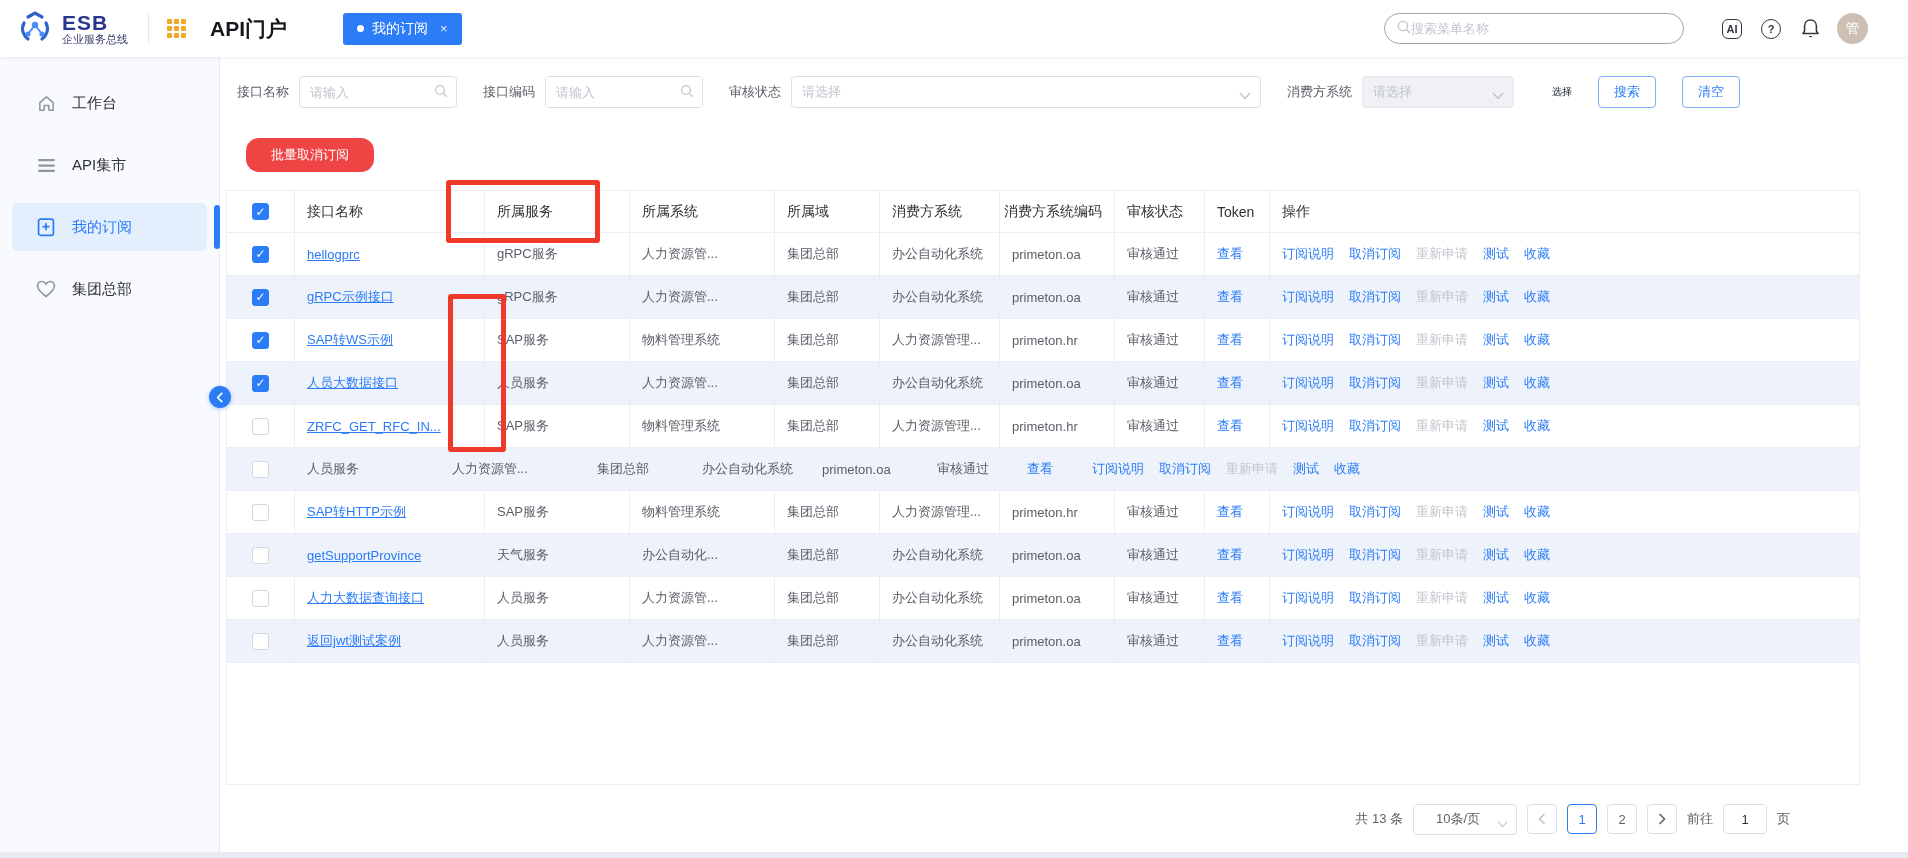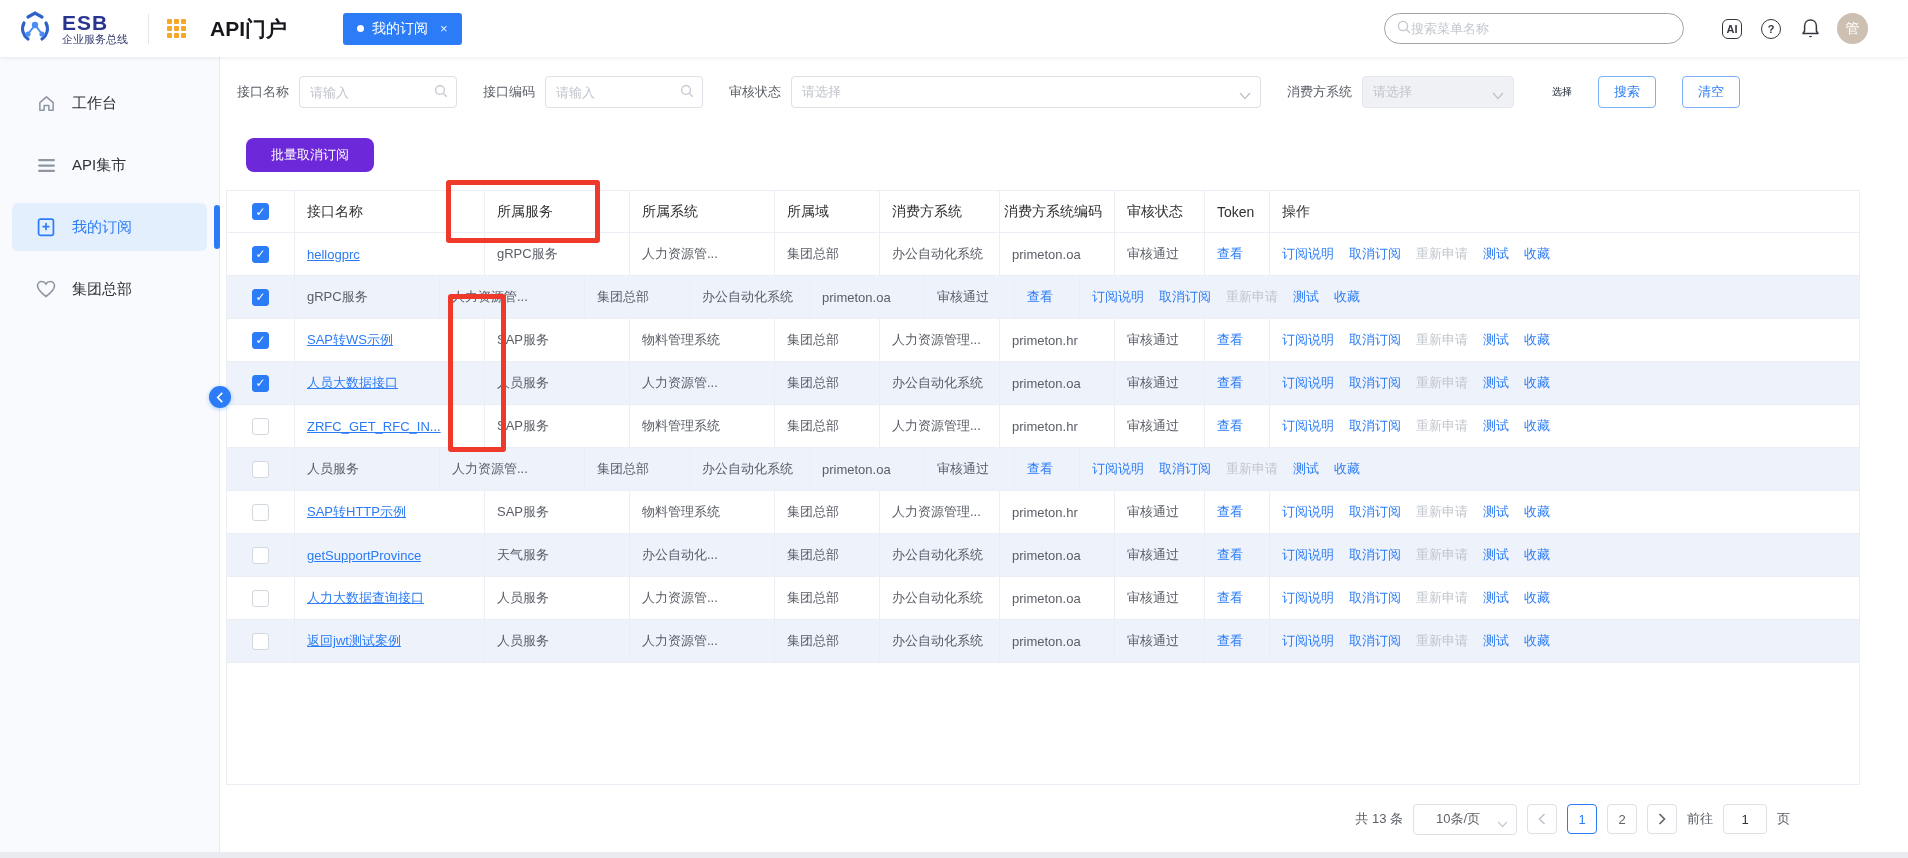--- a/index.html
+++ b/index.html
@@ -59,22 +59,22 @@
   .f-select .chev { position:absolute; right:9px; top:11px; }
   .f-select.wide { width:470px; }
   .f-select.disabled { width:152px; background:#eff1f5; border-color:#e4e7ed; }
   .link { color:#0f172a; font-size:10px; cursor:pointer; white-space:nowrap; }
   .ghost-btn { height:32px; padding:0 15px; border:1px solid #7cb0f9; border-radius:4px; background:#fff;
                color:#2b7cf6; font-size:13px; cursor:pointer; font-family:inherit; }
   .gap8 { width:2px; } .gap14 { width:6px; }
 
   
   .toolbar { height:63px; position:relative; }
-  .batch-btn { position:absolute; left:20px; top:11px; width:128px; height:34px; background:#6d28d9; color:#fff;
-               border:none; border-radius:8px; font-size:13px; cursor:pointer; font-family:inherit; }
+  .batch-btn { position:absolute; left:20px; top:11px; width:128px; height:34px; background:#ef4444; color:#fff;
+               border:none; border-radius:13px; font-size:13px; cursor:pointer; font-family:inherit; }
 
   
   .table-box { border:1px solid #ebeef5; height:595px; display:flex; flex-direction:column; }
   .t-row { display:flex; align-items:stretch; border-bottom:1px solid #ebeef5; height:43px; background:#fff; }
   .t-row.head { height:42px; }
   .t-row.stripe { background:#eef2fb; }
   .t-cell { display:flex; align-items:center; padding:0 12px; border-right:1px solid #ebeef5;
             font-size:13px; color:#5a5e66; overflow:hidden; white-space:nowrap; }
   .t-cell:last-child { border-right:none; flex:1; }
   .head .t-cell { font-size:14px; color:#303133; }
@@ -330,20 +330,23 @@
                 <a>取消订阅</a>
                 <a class="disabled">重新申请</a>
                 <a>测试</a>
                 <a>收藏</a>
               </div>
             </div>
             <div class="t-row stripe">
               <div class="t-cell cb-cell" style="width: 68px; flex: 0 0 68px;">
                 <span class="cb checked">✓</span>
               </div>
+              <div class="t-cell" style="width: 190px; flex: 0 0 190px;">
+                <a class="name-link">gRPC示例接口</a>
+              </div>
               <div class="t-cell" style="width: 145px; flex: 0 0 145px;">
                 <span>gRPC服务</span>
               </div>
               <div class="t-cell" style="width: 145px; flex: 0 0 145px;">
                 <span>人力资源管...</span>
               </div>
               <div class="t-cell" style="width: 105px; flex: 0 0 105px;">
                 <span>集团总部</span>
               </div>
               <div class="t-cell" style="width: 120px; flex: 0 0 120px;">

